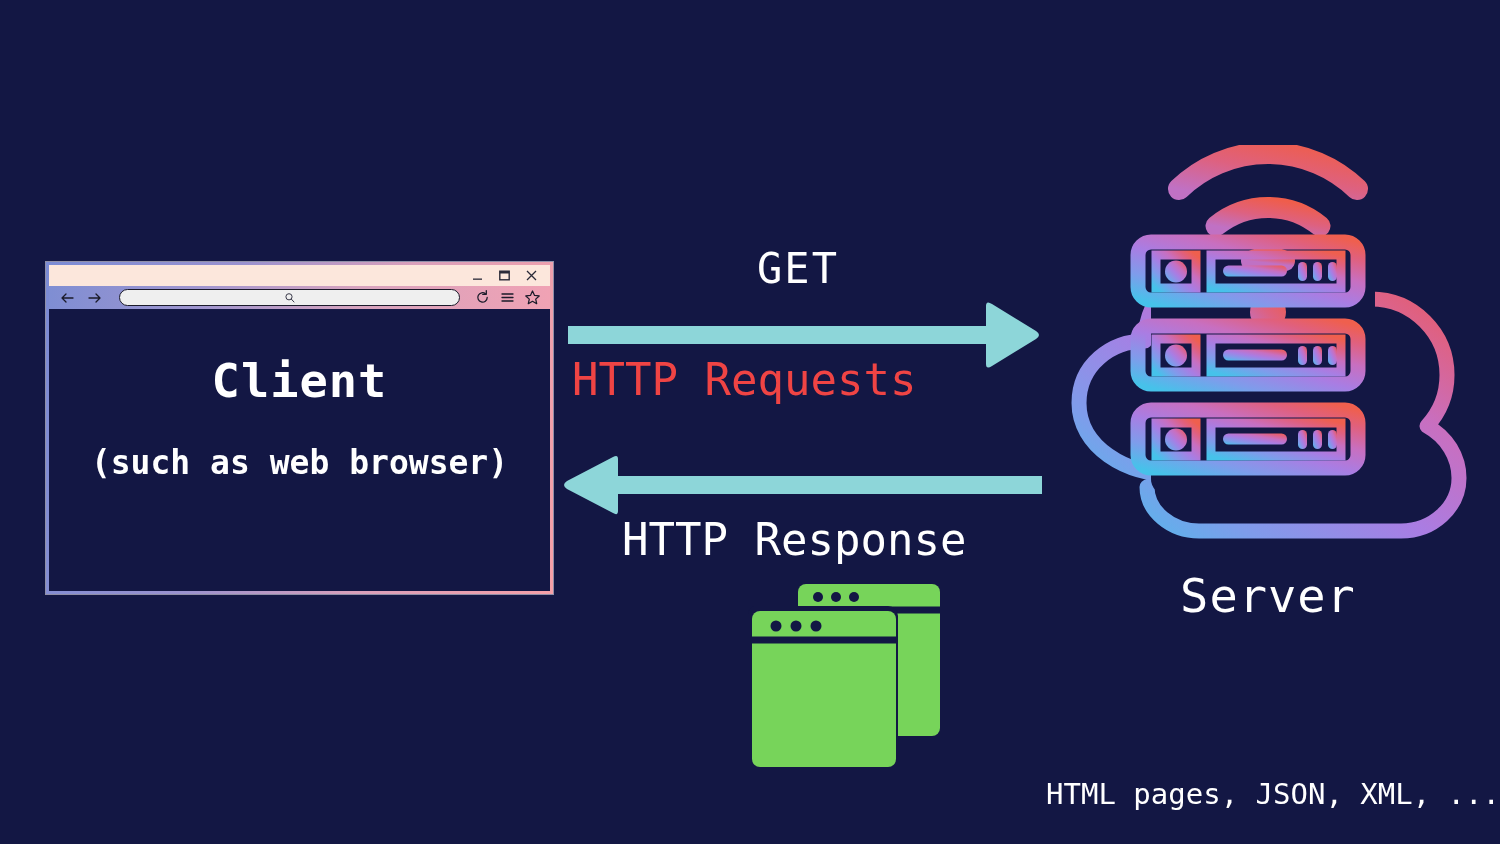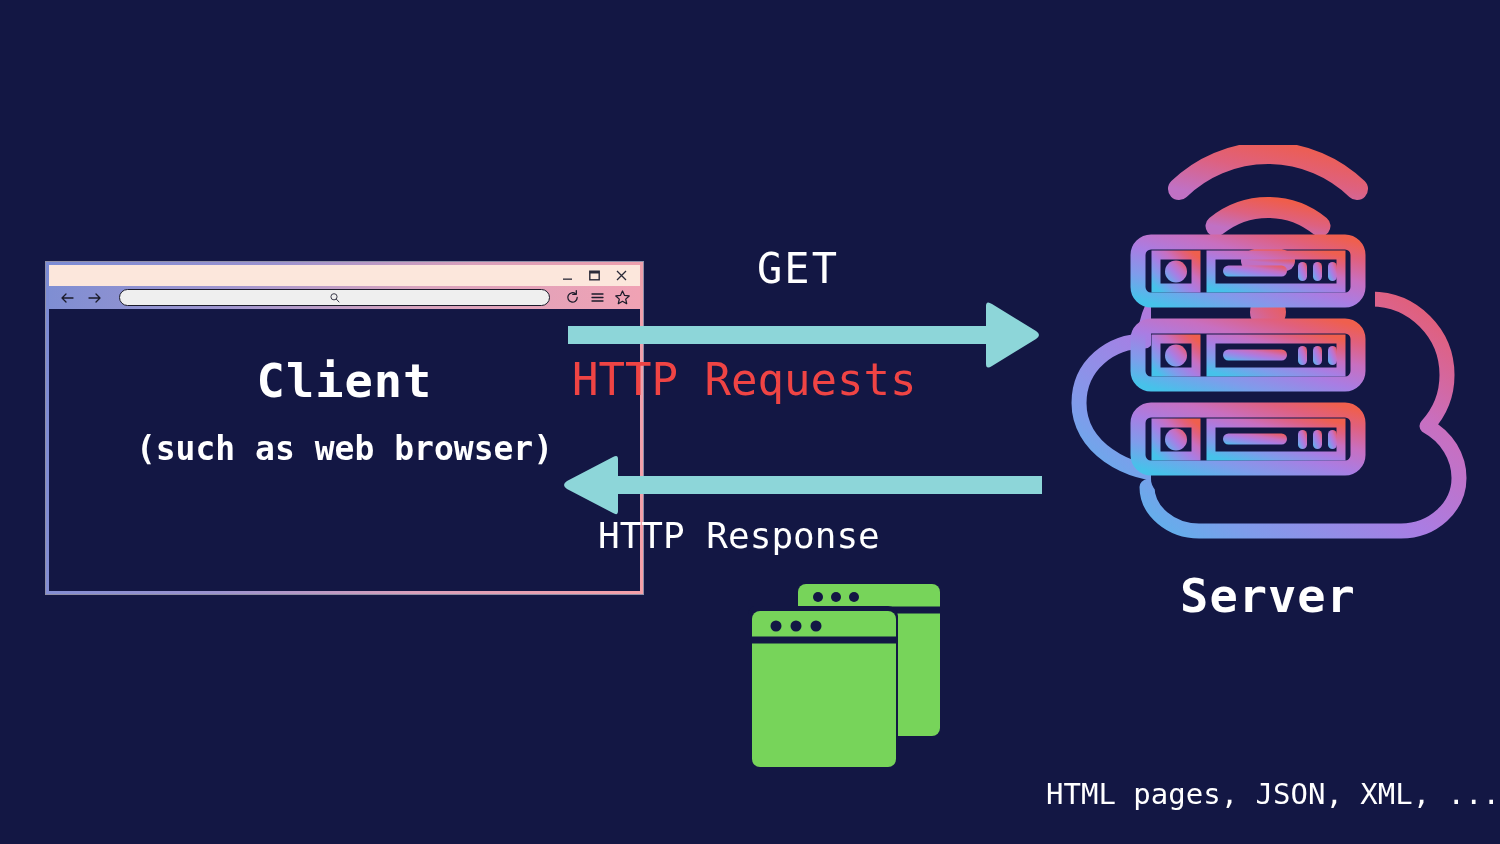--- a/index.html
+++ b/index.html
@@ -14,21 +14,21 @@
     background: #131744;
     overflow: hidden;
     font-family: "DejaVu Sans Mono", "Liberation Mono", monospace;
   }
 
   
   #browser-window {
     position: absolute;
     left: 45px;
     top: 261px;
-    width: 599px;
+    width: 509px;
     height: 334px;
     box-sizing: border-box;
     padding: 3px;
     background: linear-gradient(100deg, #7b8bd4 0%, #9a92cf 35%, #d9a0bb 65%, #f5a0a8 100%);
     border: 1px solid #8f8fa8;
   }
   #browser-inner {
     position: relative;
     width: 100%;
     height: 100%;
@@ -95,21 +95,21 @@
     font-size: 47px;
     font-weight: 700;
     letter-spacing: 1px;
     margin-top: 48px;
     line-height: 1;
     white-space: nowrap;
   }
   #client-subtitle {
     font-size: 33px;
     font-weight: 700;
-    margin-top: 28px;
+    margin-top: 42px;
     line-height: 1;
     white-space: nowrap;
   }
 
   
   #arrow-request-svg { position: absolute; left: 568px; top: 300px; }
   #arrow-response-svg { position: absolute; left: 560px; top: 455px; }
 
   #label-get {
     position: absolute;
@@ -127,23 +127,23 @@
     left: 572px; top: 358px;
     color: #ef4444;
     font-size: 44px;
     font-weight: 400;
     letter-spacing: 0px;
     line-height: 1;
     white-space: nowrap;
   }
   #label-http-response {
     position: absolute;
-    left: 598px; top: 518px;
-    color: #ffffff;
-    font-size: 36px;
+    left: 622px; top: 518px;
+    color: #ffffff;
+    font-size: 44px;
     font-weight: 400;
     line-height: 1;
     white-space: nowrap;
   }
   #label-payload-types {
     position: absolute;
     left: 0; top: 780px;
     width: 1500px;
     text-align: right;
     color: #ffffff;
@@ -158,21 +158,21 @@
 
   
   #server-icon { position: absolute; left: 1063px; top: 145px; }
   #label-server {
     position: absolute;
     left: 1063px; top: 572px;
     width: 410px;
     text-align: center;
     color: #ffffff;
     font-size: 47px;
-    font-weight: 700;
+    font-weight: 400;
     letter-spacing: 1px;
     line-height: 1;
   }
 </style>
 </head>
 <body>
 
 <div id="stage">
 
   <div id="browser-window">

